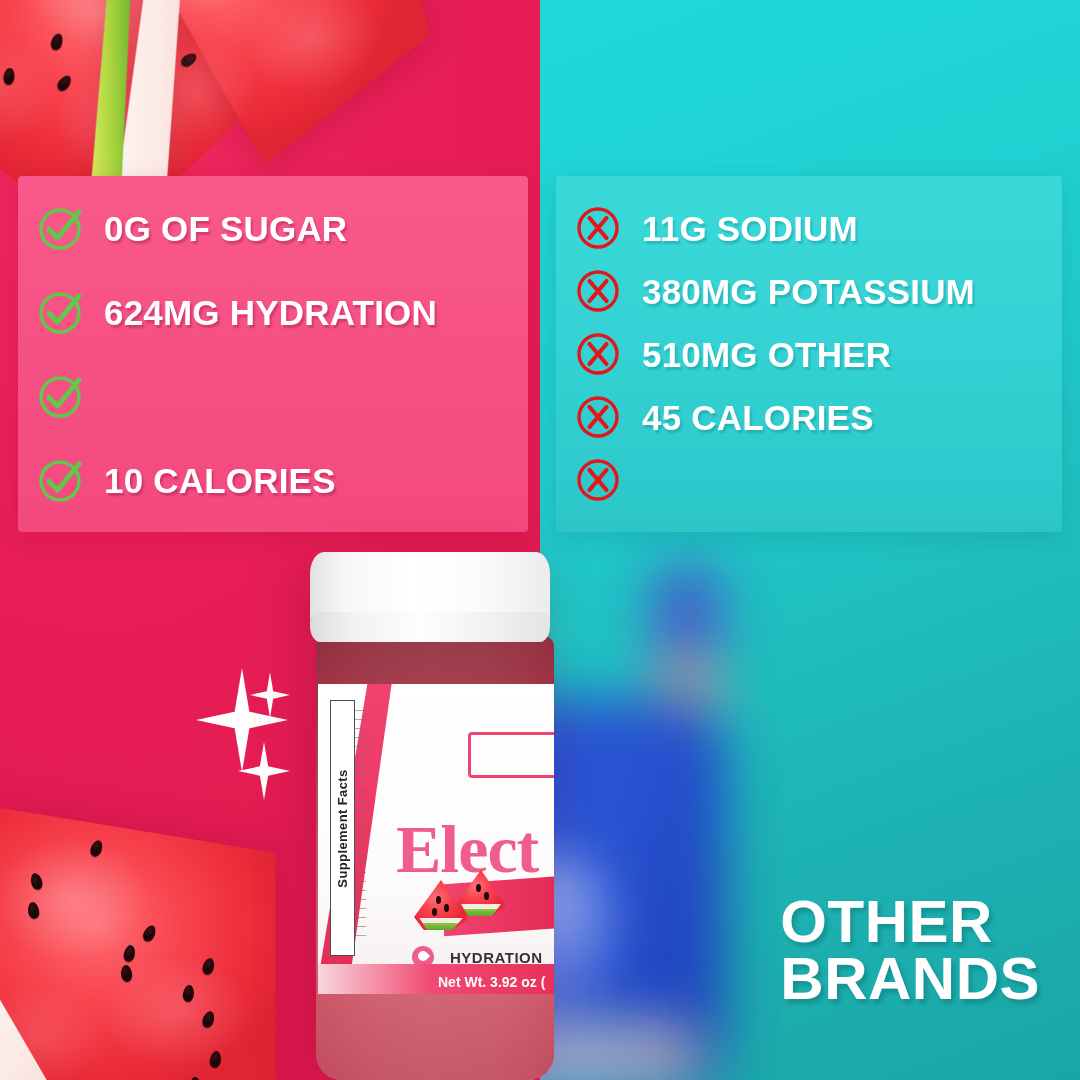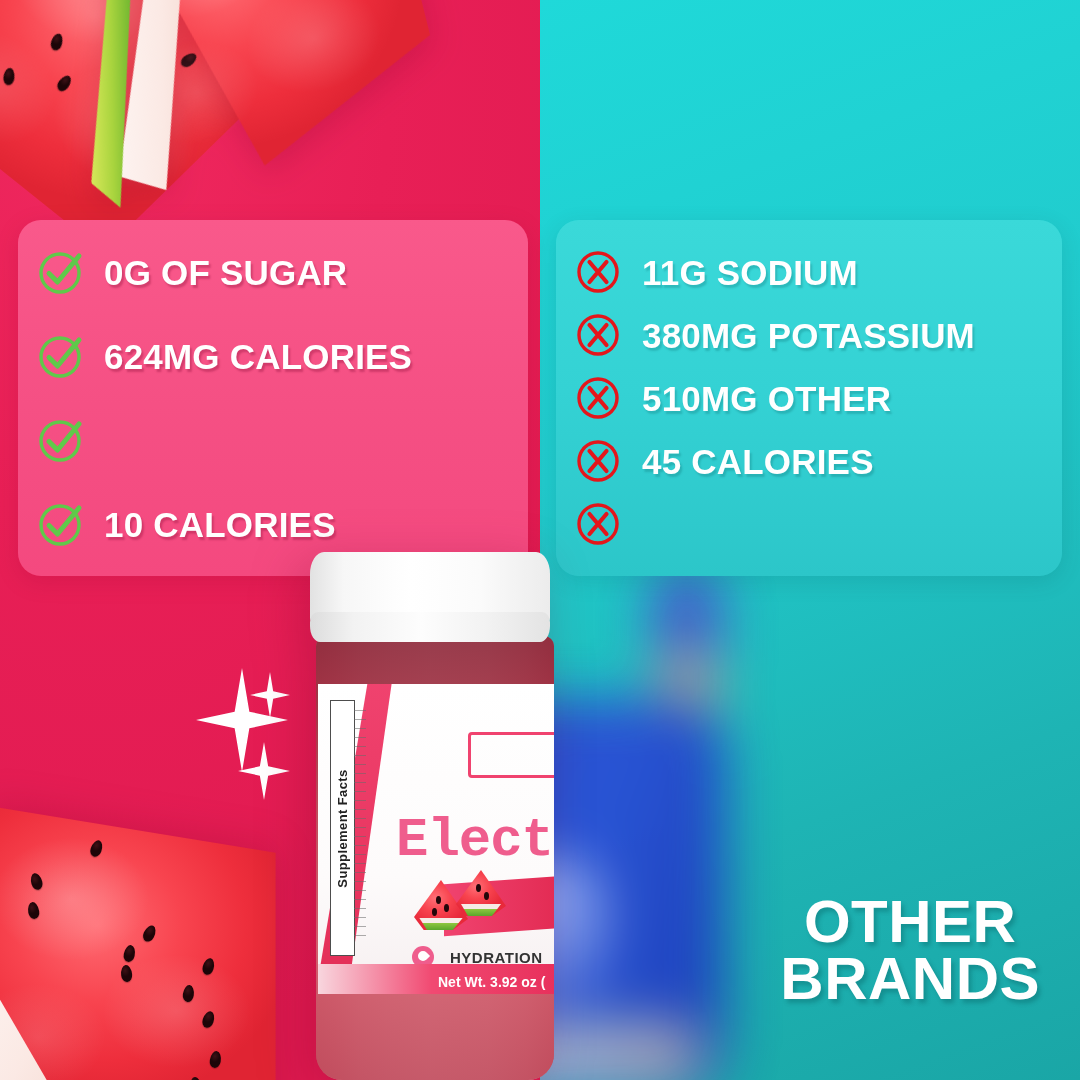--- a/index.html
+++ b/index.html
@@ -116,27 +116,26 @@
   }
   #melon-bl .rind-g {
     left: -16%; top: 52%; width: 44%; height: 60%;
     transform: rotate(34deg);
     clip-path: polygon(0% 34%, 100% 70%, 90% 100%, 0% 80%);
   }
 
   
   .card {
     position: absolute;
-    border-radius: 23px;
+    border-radius: 4px;
     box-sizing: border-box;
     padding: 22px 20px 22px 18px;
     display: flex;
     flex-direction: column;
     justify-content: space-between;
-    margin-top: 44px;
   }
   #card-left {
     left: 18px; top: 176px;
     width: 510px; height: 356px;
     background: linear-gradient(180deg, #f9598b 0%, #f55084 52%, #f4497f 100%);
     box-shadow: 0 6px 22px rgba(150,5,50,.18);
   }
   #card-right {
     left: 556px; top: 176px;
     width: 506px; height: 356px;
@@ -260,22 +259,22 @@
   #supp-facts-lines {
     position: absolute;
     left: 36px; top: 26px;
     width: 12px; height: 232px;
     background: repeating-linear-gradient(180deg, #6a6a6a 0px, #6a6a6a 1px, transparent 1px, transparent 9px);
     opacity: .55;
   }
   #brand-name {
     position: absolute;
     left: 78px; top: 126px;
-    font-family: Liberation Mono, monospace;
-    font-size: 54px;
+    font-family: Liberation Serif, serif;
+    font-size: 68px;
     font-weight: 700;
     color: #ef5d8d;
     letter-spacing: -1px;
     white-space: nowrap;
   }
   #brand-tag {
     position: absolute;
     left: 150px; top: 48px;
     width: 90px; height: 40px;
     border: 3px solid #f0436f;
@@ -393,21 +392,21 @@
     width: 240px; height: 40px;
     background: linear-gradient(90deg, rgba(215,220,230,.6), rgba(170,180,215,.5));
     border-radius: 26px;
   }
 
   
   #other-brands {
     position: absolute;
     right: 40px;
     bottom: 72px;
-    text-align: center;
+    text-align: left;
     color: #ffffff;
     font-weight: 700;
     font-size: 60px;
     line-height: .96;
     letter-spacing: .5px;
     text-shadow: 3px 4px 4px rgba(0,75,80,.30);
   }
   #other-brands div { display: block; }
 </style>
 </head>
@@ -485,21 +484,21 @@
       </span>
       <span class="benefit-label">0G OF SUGAR</span>
     </div>
     <div class="benefit-row">
       <span class="mark">
         <svg viewBox="0 0 48 48" fill="none">
           <circle cx="24" cy="25" r="19" stroke="#5fc94a" stroke-width="3.4"></circle>
           <path d="M13 25.5 L21.5 34 L43 8" stroke="#5fc94a" stroke-width="5" stroke-linecap="round" stroke-linejoin="round"></path>
         </svg>
       </span>
-      <span class="benefit-label">624MG CALORIES</span>
+      <span class="benefit-label">624MG HYDRATION</span>
     </div>
     <div class="benefit-row">
       <span class="mark">
         <svg viewBox="0 0 48 48" fill="none">
           <circle cx="24" cy="25" r="19" stroke="#5fc94a" stroke-width="3.4"></circle>
           <path d="M13 25.5 L21.5 34 L43 8" stroke="#5fc94a" stroke-width="5" stroke-linecap="round" stroke-linejoin="round"></path>
         </svg>
       </span>
     </div>
     <div class="benefit-row">

